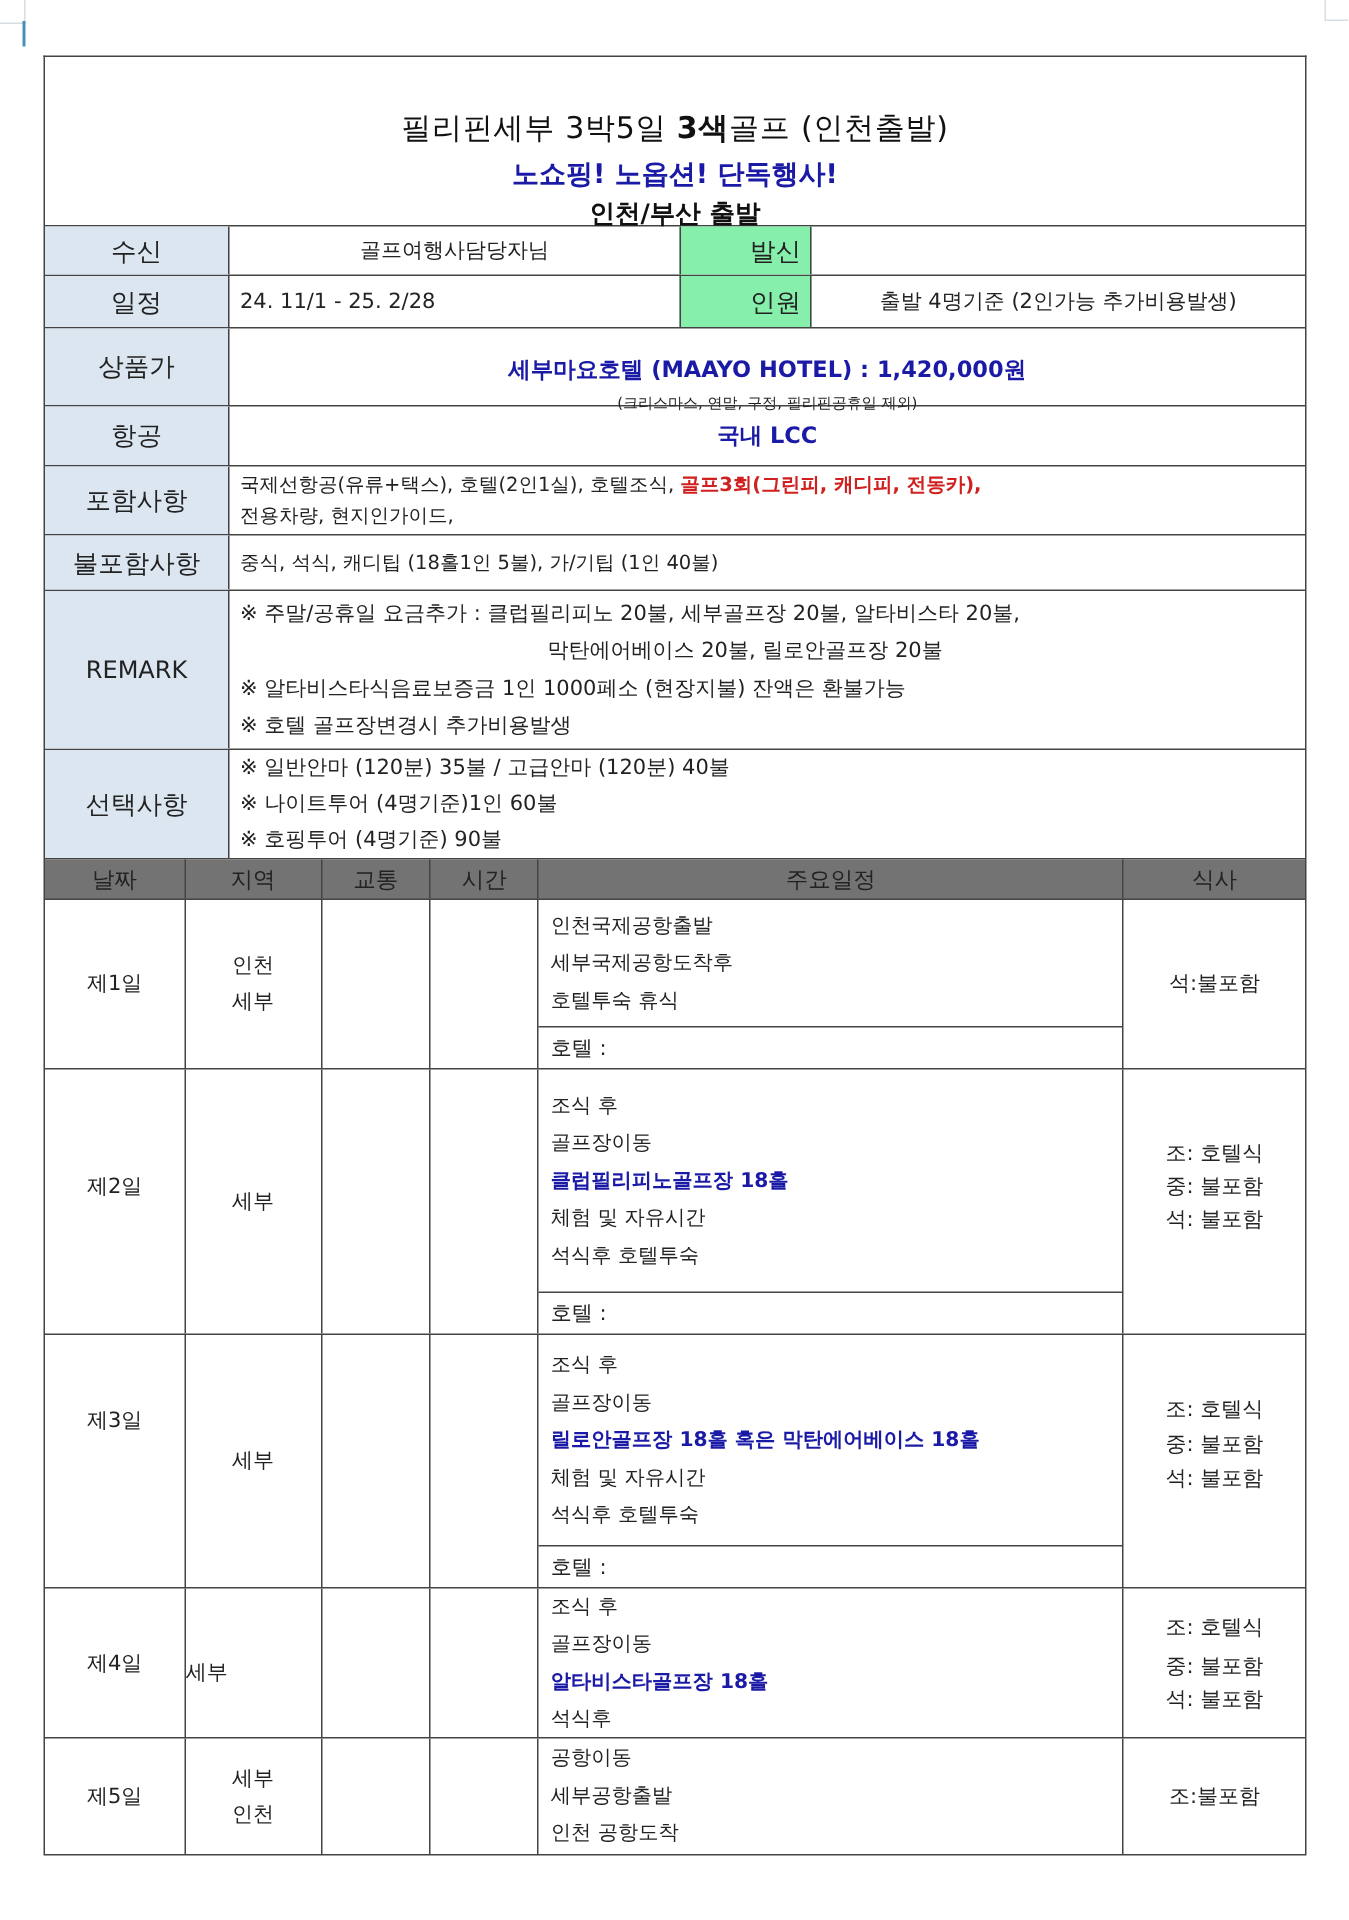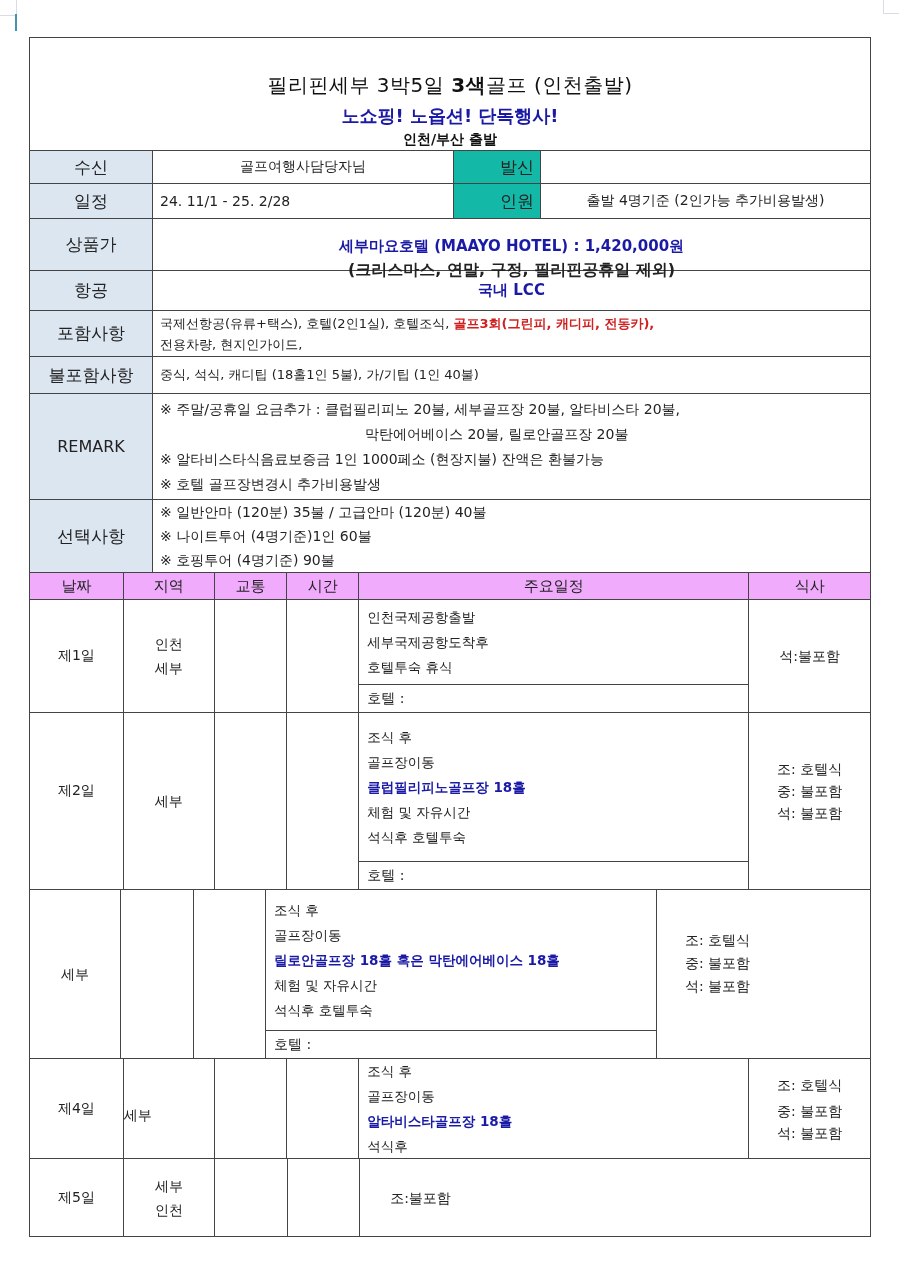--- a/index.html
+++ b/index.html
@@ -9,38 +9,38 @@
     .page-corner-left { position: absolute; left: 0; top: 0; width: 17px; height: 16px; border-right: 1px solid #d8dde2; border-bottom: 1px solid #d8dde2; }
     .cursor-mark { position: absolute; left: 15px; top: 14px; width: 2px; height: 17px; background: #4a8fb5; }
     .page-corner-right { position: absolute; left: 883px; top: 0; width: 16px; height: 14px; border-left: 1px solid #d8dde2; border-bottom: 1px solid #d8dde2; }
 
     .doc { position: absolute; left: 29px; top: 37px; width: 842px; border: 1px solid #444; border-bottom: none; }
 
     .title-block { height: 113px; border-bottom: 1px solid #444; text-align: center; padding-top: 34px; }
     .title { font-size: 20px; color: #111; letter-spacing: 0.5px; }
     .title b { font-weight: bold; }
     .subtitle { font-size: 18px; color: #1a1aa6; font-weight: bold; margin-top: 5px; }
-    .departure { font-size: 14px; color: #111; font-weight: bold; margin-top: 3px; }
+    .departure { font-size: 17px; color: #111; font-weight: bold; margin-top: 3px; }
 
     .row { display: flex; border-bottom: 1px solid #444; }
     .label { width: 123px; background: #dce6f1; border-right: 1px solid #444; display: flex; align-items: center; justify-content: center; font-size: 17px; color: #222; }
     .val { flex: 1; display: flex; align-items: center; padding: 0 7px; font-size: 14px; color: #222; }
     .val.center { justify-content: center; }
-    .label2 { width: 88px; background: #14b8a6; border-left: 1px solid #444; border-right: 1px solid #444; display: flex; align-items: center; justify-content: center; font-size: 17px; padding-left: 40px; }
+    .label2 { width: 88px; background: #86efac; border-left: 1px solid #444; border-right: 1px solid #444; display: flex; align-items: center; justify-content: center; font-size: 17px; padding-left: 40px; }
     .w1 { width: 300px; flex: none; }
 
     .multi { flex-direction: column; align-items: flex-start; justify-content: center; }
     .multi.centered { align-items: center; }
     .line { line-height: 25px; }
     .blue-bold { color: #1a1aa6; font-weight: bold; }
     .red-bold { color: #d02020; font-weight: bold; }
     .remark-indent { padding-left: 205px; }
 
     
-    .sched-head { display: flex; background: #f0abfc; border-bottom: 1px solid #444; height: 27px; }
+    .sched-head { display: flex; background: #737373; border-bottom: 1px solid #444; height: 27px; }
     .sched-head > div { display: flex; align-items: center; justify-content: center; font-size: 15px; border-right: 1px solid #444; }
     .sched-head > div:last-child { border-right: none; }
     .c1 { width: 94px; } .c2 { width: 91px; } .c3 { width: 73px; } .c4 { width: 72px; text-align: right; } .c5 { width: 391px; } .c6 { width: 121px; }
 
     .day { display: flex; border-bottom: 1px solid #444; }
     .day > .cell { border-right: 1px solid #444; display: flex; align-items: center; justify-content: center; font-size: 14px; }
     .day > .cell:last-child { border-right: none; align-items: center; }
     .day .cell.top { align-items: flex-start; }
     .region { flex-direction: column; font-size: 15px; line-height: 24px; }
     .plan { flex-direction: column; align-items: stretch !important; justify-content: flex-start !important; }
@@ -78,21 +78,21 @@
     <div class="label">일정</div>
     <div class="val w1">24. 11/1  -   25. 2/28</div>
     <div class="label2">인원</div>
     <div class="val center">출발 4명기준 (2인가능 추가비용발생)</div>
   </div>
 
   <div class="row" style="height:52px;">
     <div class="label">상품가</div>
     <div class="val multi centered">
       <div class="blue-bold" style="font-size:15px; line-height:24px;margin-top:27px;">세부마요호텔 (MAAYO HOTEL) :   1,420,000원</div>
-      <div style="font-weight:bold; font-size:16px; line-height:24px;">(크리스마스, 연말, 구정, 필리핀공휴일 제외)</div>
+      <div style="font-weight:normal; font-size:10px; line-height:24px;">(크리스마스, 연말, 구정, 필리핀공휴일 제외)</div>
     </div>
   </div>
 
   <div class="row" style="height:40px;">
     <div class="label">항공</div>
     <div class="val center blue-bold" style="font-size:15px;">국내 LCC</div>
   </div>
 
   <div class="row" style="height:46px;">
     <div class="label">포함사항</div>
@@ -176,20 +176,21 @@
       <div class="hotel">호텔 :</div>
     </div>
     <div class="cell c6 meals" style="padding-bottom:20px;">
       <span>조:  호텔식</span>
       <span>중:  불포함</span>
       <span>석:  불포함</span>
     </div>
   </div>
 
   <div class="day" style="height:169px;">
+    <div class="cell c1 top" style="padding-top:48px;">제3일</div>
     <div class="cell c2 region">
       <span>세부</span>
     </div>
     <div class="cell c3"></div>
     <div class="cell c4"></div>
     <div class="cell c5 plan">
       <div class="plan-items" style="height:140px;">
         <div class="it">조식  후</div>
         <div class="it">골프장이동</div>
         <div class="it blue">릴로안골프장  18홀  혹은  막탄에어베이스  18홀</div>
@@ -228,18 +229,25 @@
   </div>
 
   <div class="day" style="height:78px;">
     <div class="cell c1">제5일</div>
     <div class="cell c2 region">
       <span>세부</span>
       <span>인천</span>
     </div>
     <div class="cell c3"></div>
     <div class="cell c4"></div>
+    <div class="cell c5 plan">
+      <div class="plan-items" style="height:78px; padding-top:0; padding-bottom:0;">
+        <div class="it">공항이동</div>
+        <div class="it">세부공항출발</div>
+        <div class="it">인천  공항도착</div>
+      </div>
+    </div>
     <div class="cell c6 meals">
       <span>조:불포함</span>
     </div>
   </div>
 
 </div>
 
 </body></html>

